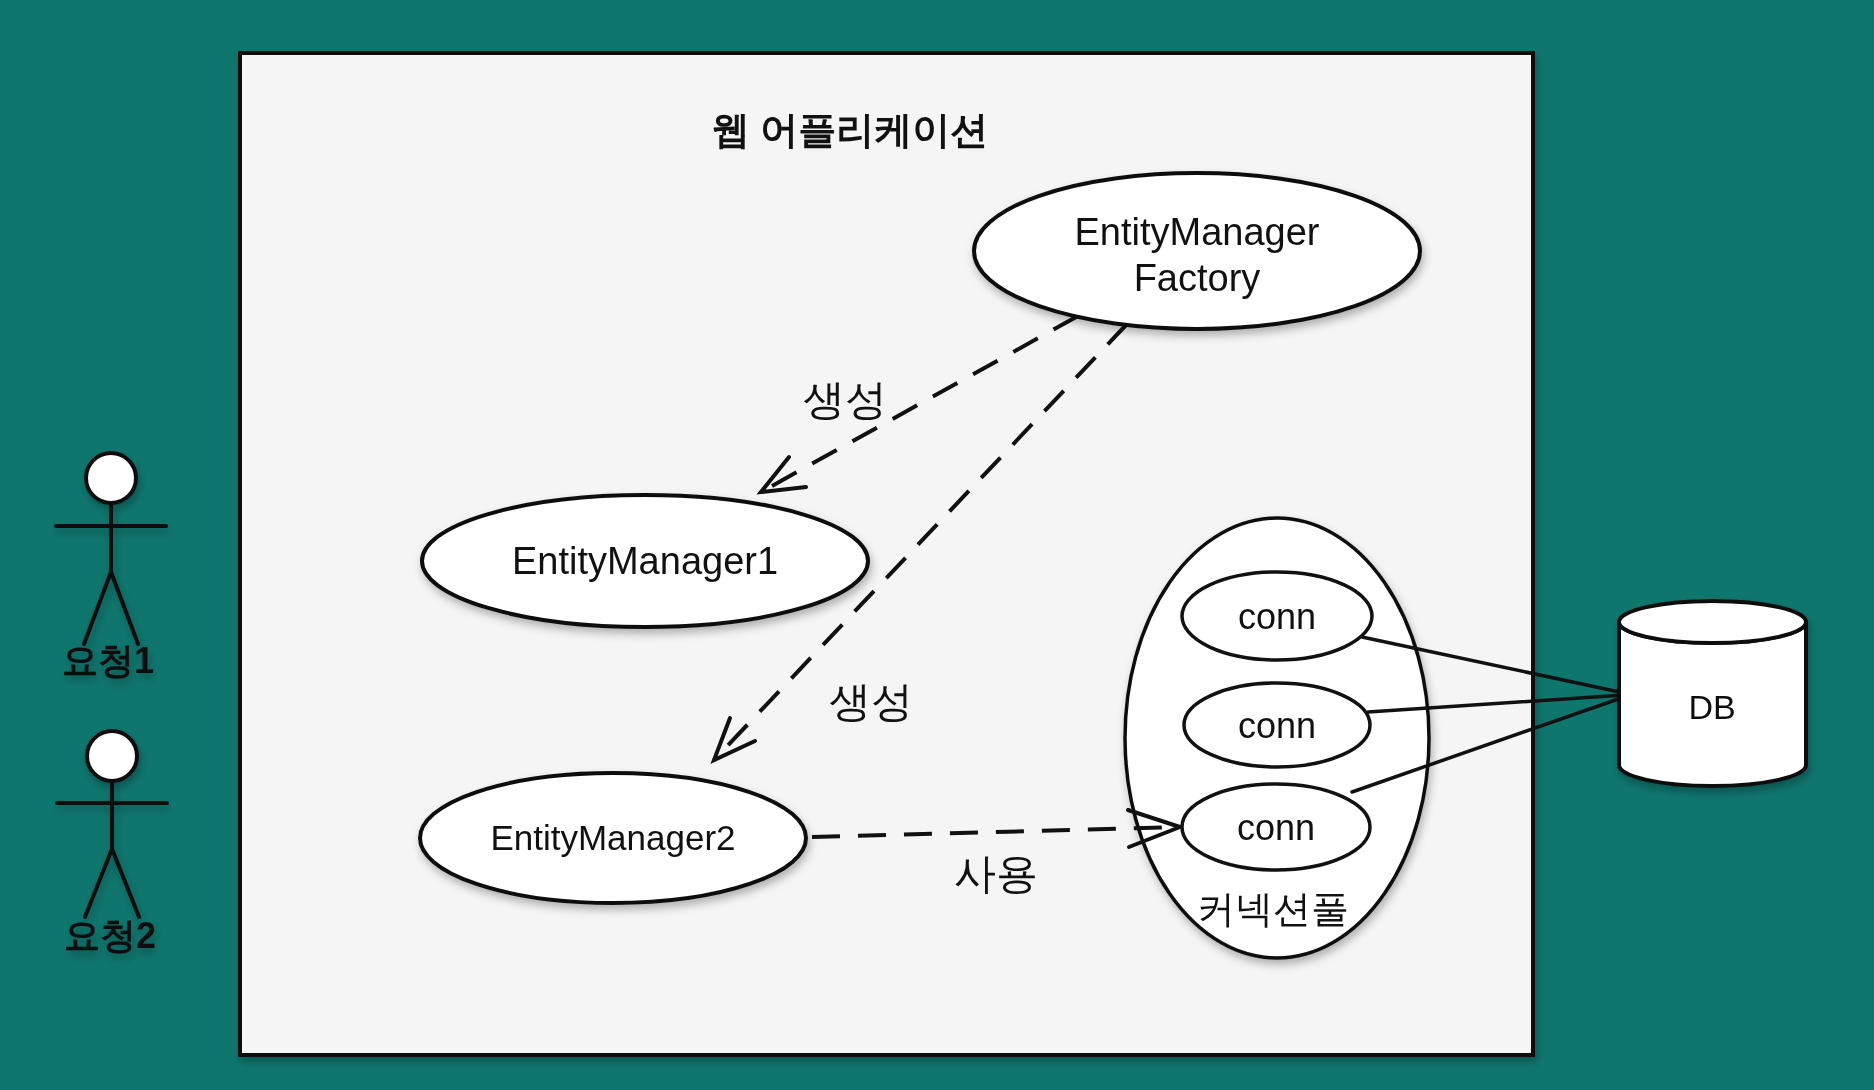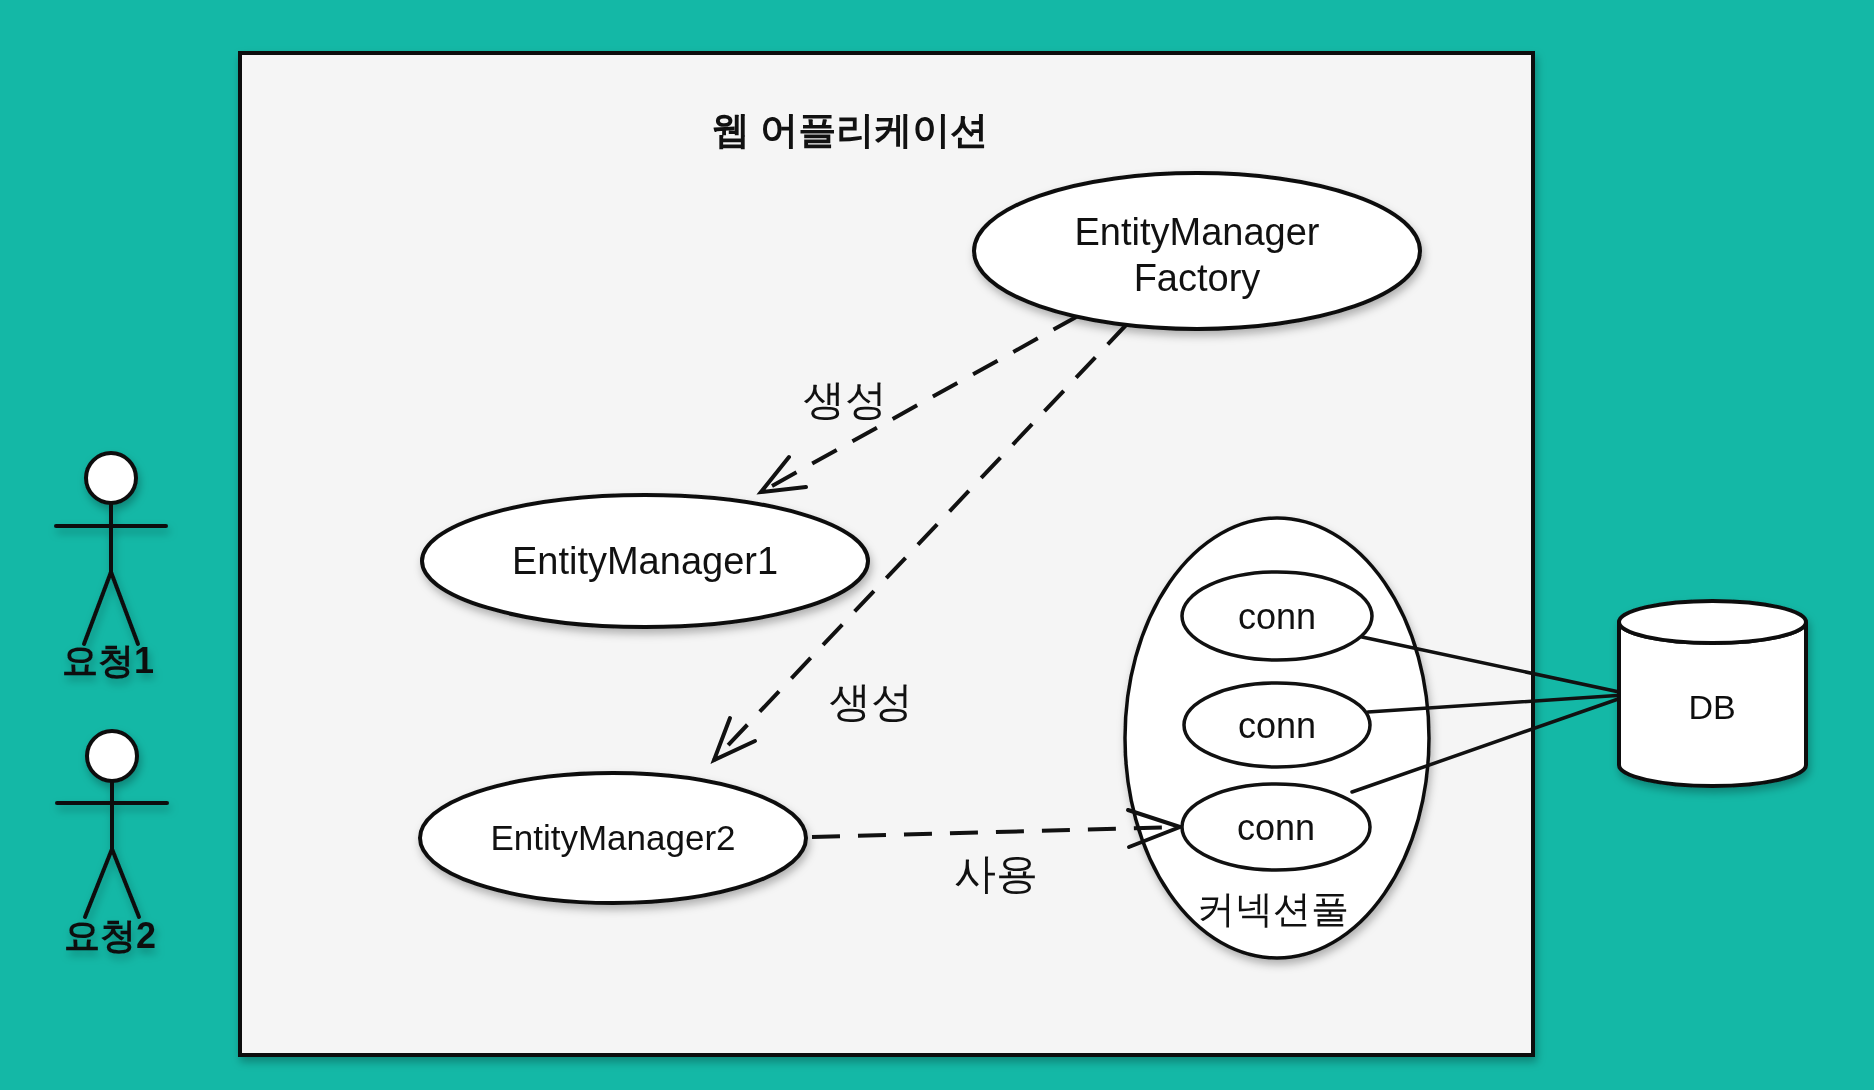--- a/index.html
+++ b/index.html
@@ -4,21 +4,21 @@
 <style>
   html, body {
     margin: 0;
     padding: 0;
     background: #ffffff;
   }
   .stage {
     width: 1874px;
     height: 1090px;
     position: relative;
-    background: #14b8a6;
+    background: #0f766e;
     overflow: hidden;
   }
   svg { display: block; }
   .t {
     font-family: "Liberation Sans", sans-serif;
     fill: #111111;
     text-anchor: middle;
   }
   .t-bold { font-weight: bold; }
   .shape {

